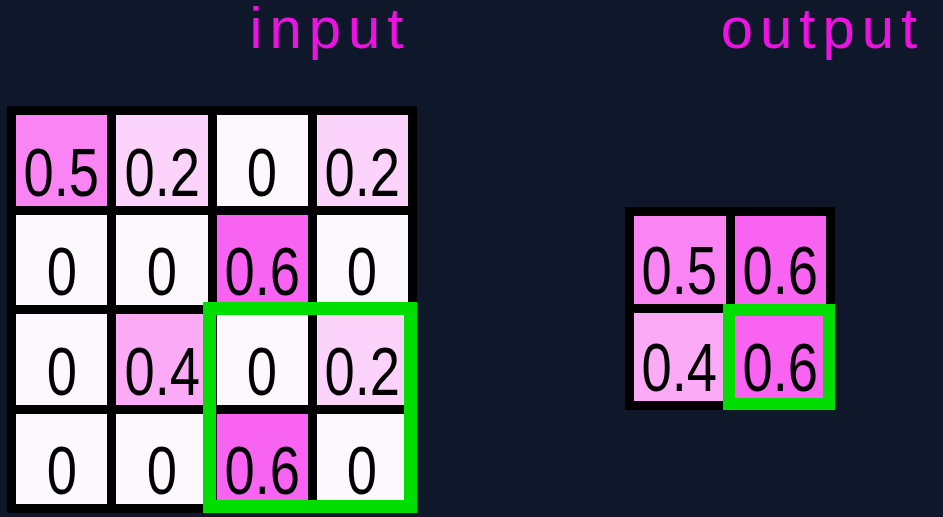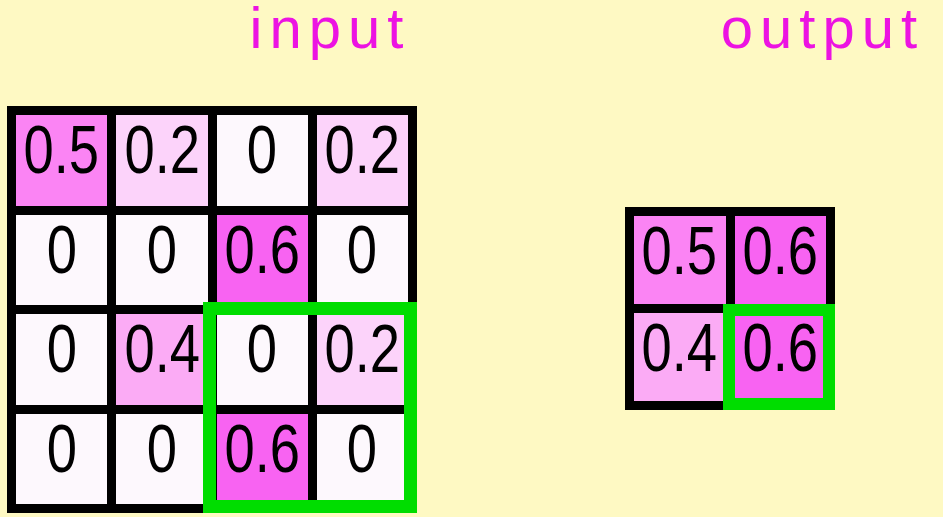--- a/index.html
+++ b/index.html
@@ -1,20 +1,20 @@
 <!DOCTYPE html>
 <html style="--title-color: #ec13e2; --line-color: #000000; --highlight-color: #00dd00;"><head>
 <meta charset="utf-8">
 <style>
   html, body { margin: 0; padding: 0; background: #ffffff; }
   .stage {
     position: relative;
     width: 943px;
     height: 517px;
-    background: #fef9c3;
+    background: #0f172a;
     overflow: hidden;
     font-family: "Liberation Sans", sans-serif;
   }
   .title {
     position: absolute;
     top: -6px;
     font-size: 58px;
     letter-spacing: 7px;
     font-weight: 400;
     color: var(--title-color, #ec13e2);
@@ -39,21 +39,21 @@
     grid-template-rows: repeat(4, 1fr);
   }
   #output-grid {
     left: 625px; top: 207px;
     width: 210px; height: 203px;
     grid-template-columns: repeat(2, 1fr);
     grid-template-rows: repeat(2, 1fr);
   }
   .cell {
     display: flex;
-    align-items: flex-start;
+    align-items: flex-end;
     justify-content: center;
     background: #ffffff;
     overflow: hidden;
   }
   .cell span {
     display: inline-block;
     font-size: 68px;
     line-height: 1;
     color: #000000;
     transform: scaleX(0.8);

